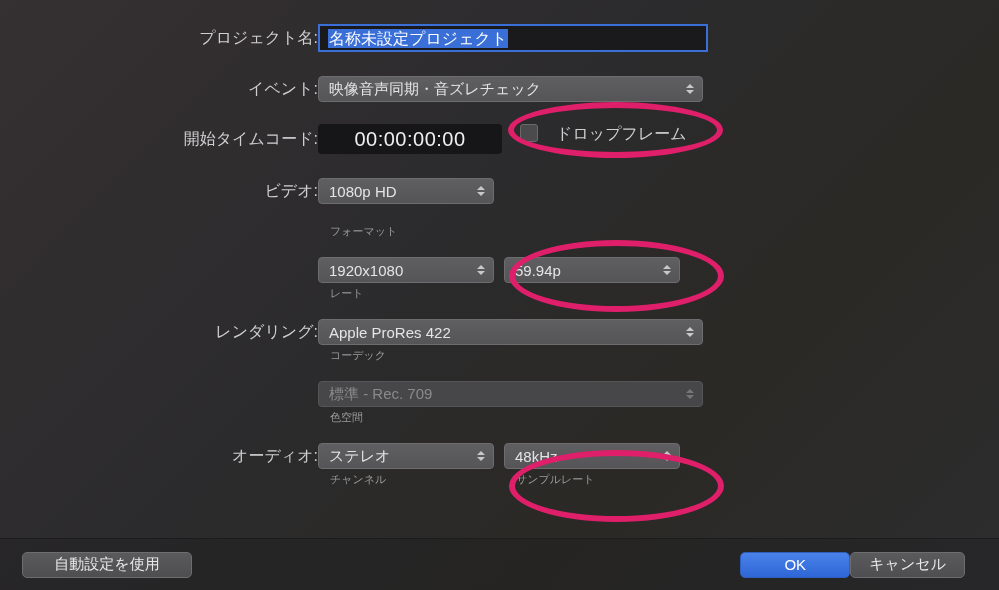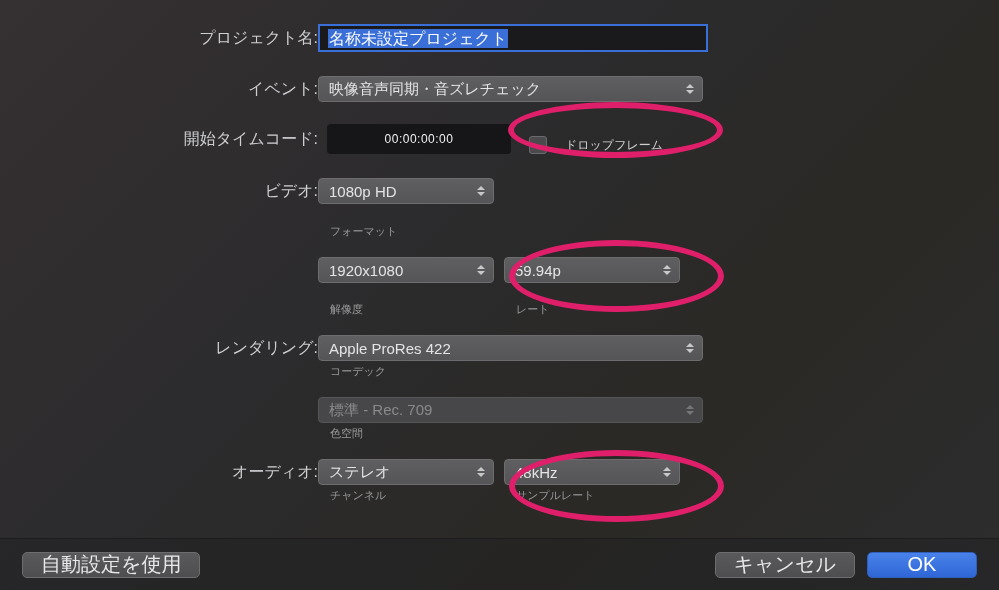--- a/index.html
+++ b/index.html
@@ -29,21 +29,21 @@
   }
   .label-col {
     width: 318px;
     text-align: right;
     padding-right: 0;
     color: #cfcfd2;
     font-size: 16px;
   }
   .field-col {
     display: flex;
-    align-items: flex-end;
+    align-items: flex-start;
     gap: 10px;
   }
   .text-input {
     width: 390px;
     height: 28px;
     padding: 3px 8px;
     background: #1a1a1c;
     border: 2px solid #3a6fd8;
     color: #fff;
     font-size: 16px;
@@ -97,36 +97,35 @@
   .select .chev::after  { border-top: 4px solid #c8c8ca; }
   .select.disabled .chev::before { border-bottom-color: #767678; }
   .select.disabled .chev::after  { border-top-color: #767678; }
 
   .timecode {
     width: 184px;
     height: 30px;
     background: #161618;
     border-radius: 4px;
     color: #f0f0f2;
-    font-size: 12px;
+    font-size: 20px;
     display: flex;
     align-items: center;
     justify-content: center;
     letter-spacing: 0.5px;
-    margin-left: 9px;
   }
   .checkbox {
     width: 18px; height: 18px;
     background: #4b4b4e;
     border: 1px solid #6a6a6d;
     border-radius: 3px;
     margin-left: 8px;
     margin-right: 8px;
   }
-  .check-label { color: #d0d0d2; font-size: 12px; }
+  .check-label { color: #d0d0d2; font-size: 16px; }
 
   .sublabel-row {
     display: flex;
     margin-bottom: 18px;
   }
   .sublabel {
     font-size: 11px;
     color: #9a9a9c;
     padding-top: 1px;
   }
@@ -139,21 +138,21 @@
     border-top: 1px solid #1c1c1e;
     display: flex;
     align-items: center;
     padding: 0 22px;
     background: rgba(30,30,32,0.4);
   }
   .footer .spacer { flex: 1; }
   .btn {
     height: 26px;
     border-radius: 5px;
-    font-size: 20px;
+    font-size: 15px;
     display: flex;
     align-items: center;
     justify-content: center;
     padding: 0 18px;
     cursor: default;
     border: 1px solid #6d6d70;
     background: linear-gradient(#5a5a5d,#4e4e51);
     color: #e8e8ea;
   }
   .btn-auto { min-width: 170px; justify-content: center; }
@@ -220,36 +219,35 @@
           <span>1080p HD</span>
           <span class="chev"></span>
         </div>
       </div>
     </div>
     <div class="sublabel-row">
       <div class="push"></div>
       <div class="sublabel">フォーマット</div>
     </div>
 
-    <div class="row" style="margin-bottom:18px">
+    <div class="row" style="margin-bottom:2px">
       <div class="label-col"></div>
       <div class="field-col">
         <div class="select" style="width:176px">
           <span>1920x1080</span>
           <span class="chev"></span>
         </div>
         <div class="select" style="width:176px">
           <span>59.94p</span>
           <span class="chev"></span>
         </div>
       </div>
     </div>
     <div class="sublabel-row">
       <div class="push"></div>
-      <div class="sublabel" style="width:186px">解像度</div>
       <div class="sublabel">レート</div>
     </div>
 
     <div class="row" style="margin-bottom:2px">
       <div class="label-col">レンダリング:</div>
       <div class="field-col">
         <div class="select" style="width:385px">
           <span>Apple ProRes 422</span>
           <span class="chev"></span>
         </div>
@@ -291,20 +289,20 @@
       <div class="push"></div>
       <div class="sublabel" style="width:186px">チャンネル</div>
       <div class="sublabel">サンプルレート</div>
     </div>
 
   </div>
 
   <div class="footer">
     <div class="btn btn-auto">自動設定を使用</div>
     <div class="spacer"></div>
+    <div class="btn btn-ok">OK</div>
     <div class="btn btn-cancel">キャンセル</div>
-    <div class="btn btn-ok">OK</div>
   </div>
 
   <div class="ring ring1"></div>
   <div class="ring ring2"></div>
   <div class="ring ring3"></div>
 </div>
 
 </body></html>

